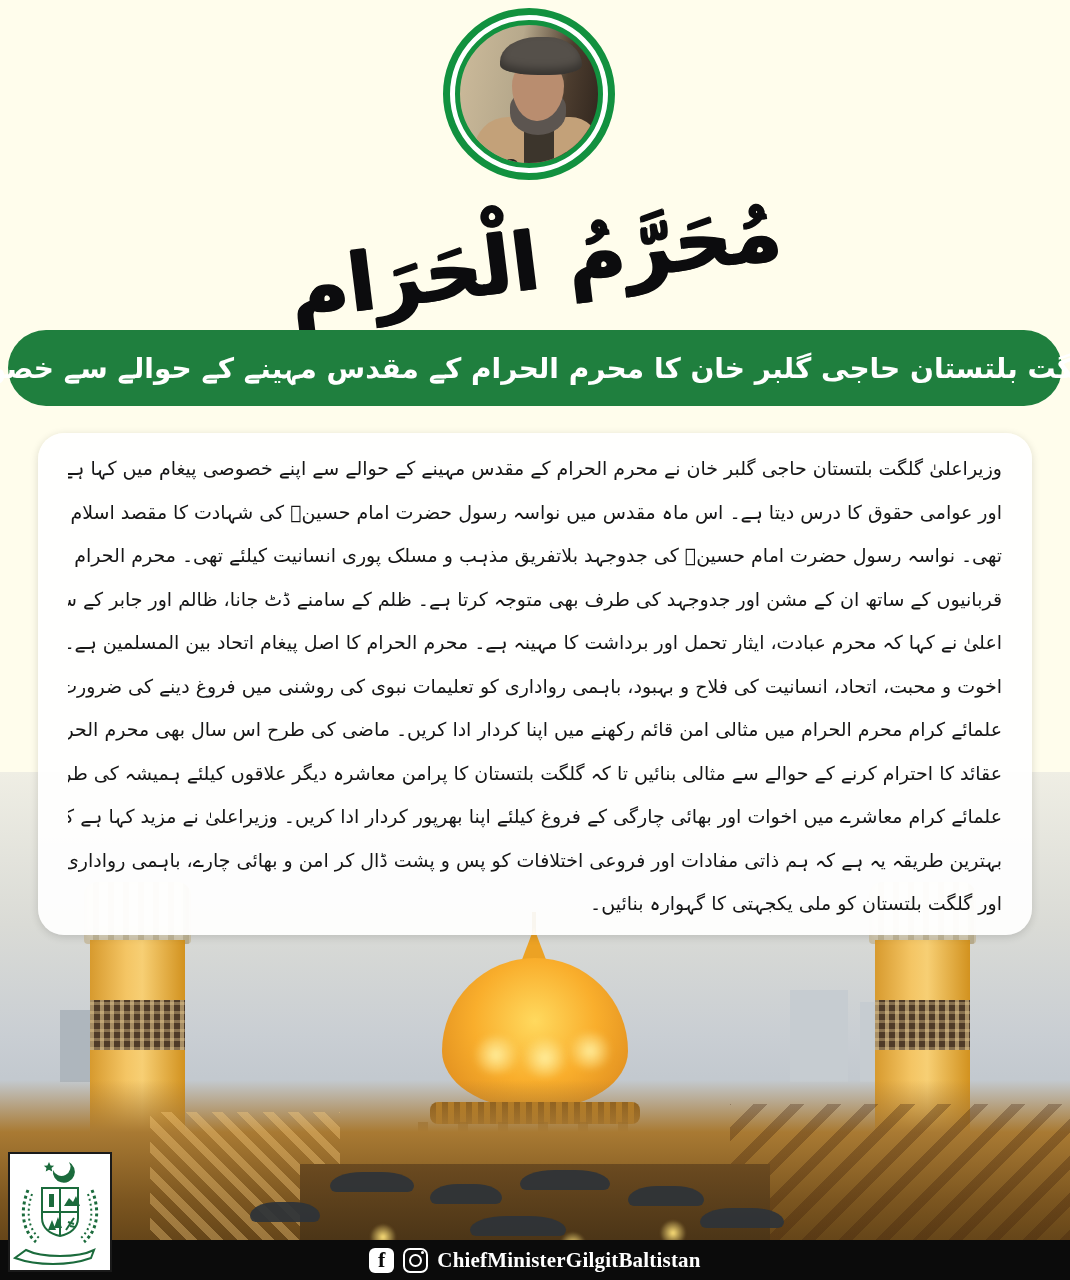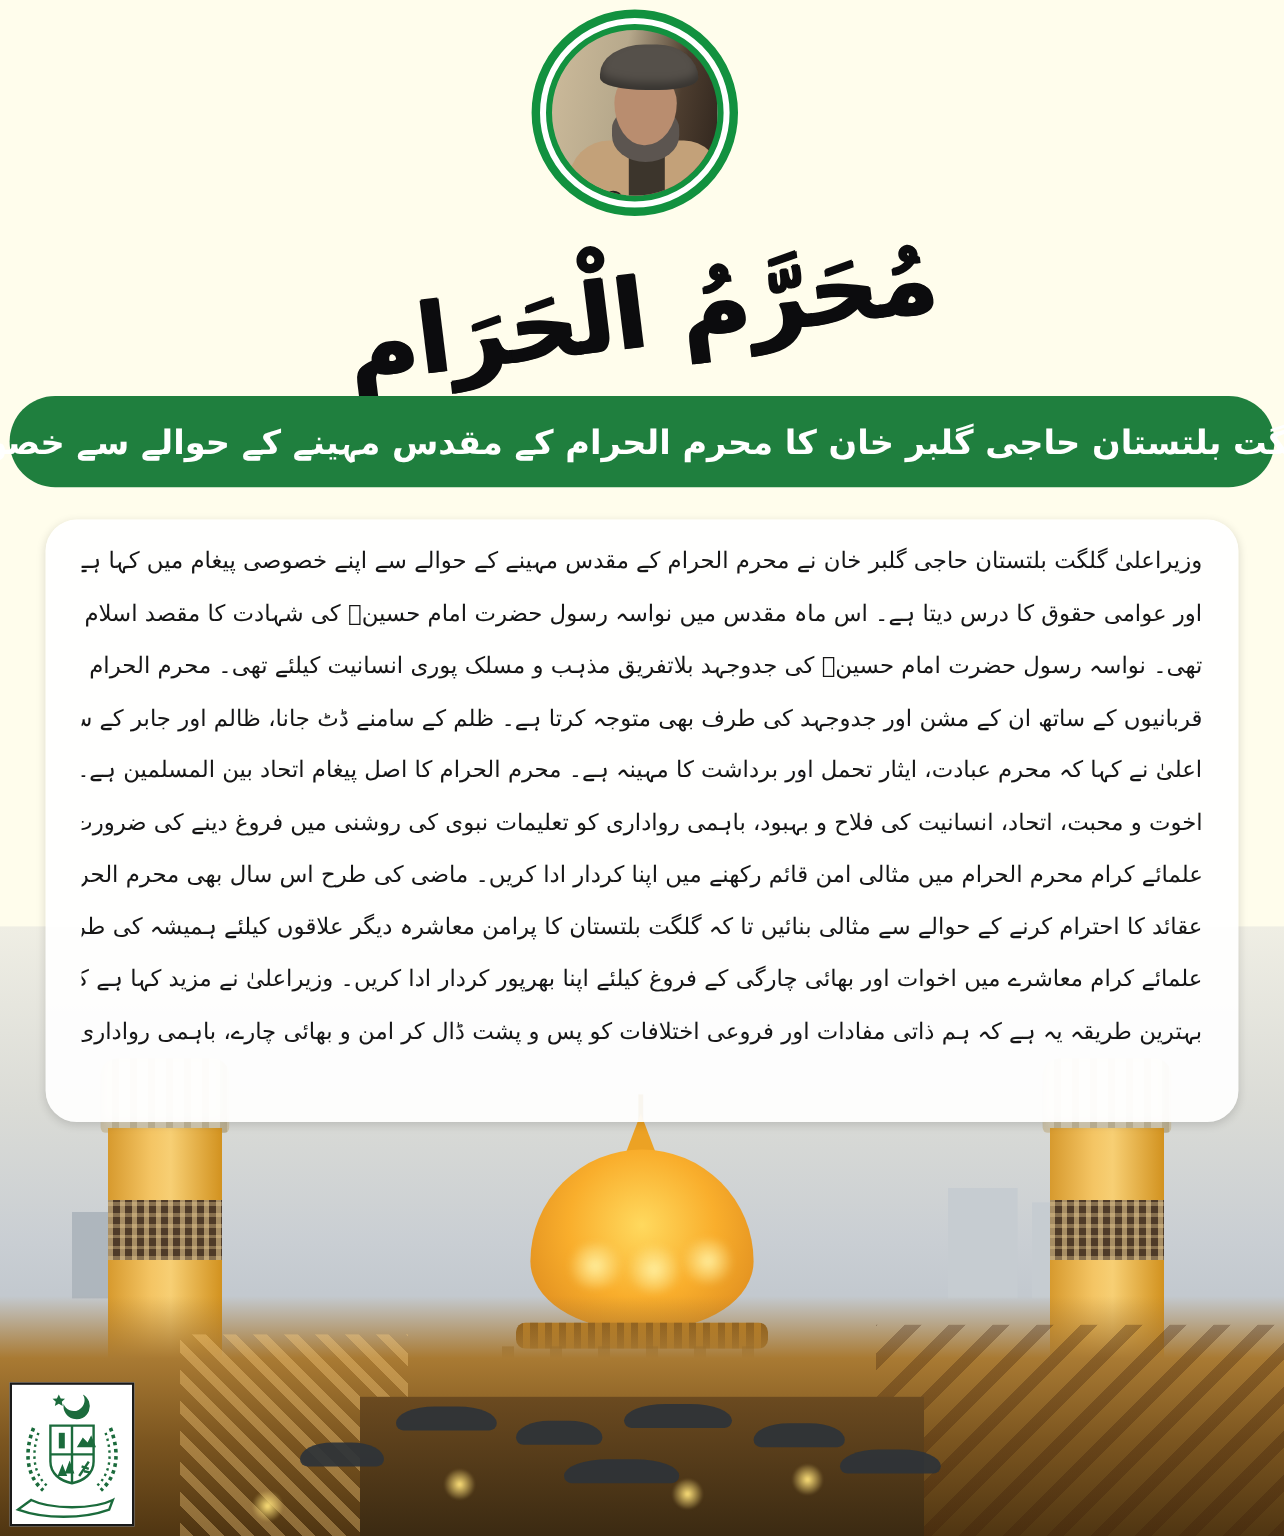--- a/index.html
+++ b/index.html
@@ -196,22 +196,28 @@
     <div class="bline">وزیراعلیٰ گلگت بلتستان حاجی گلبر خان نے محرم الحرام کے مقدس مہینے کے حوالے سے اپنے خصوصی پیغام میں کہا ہے کہ ماہ مقدس ایثار، قربانی، جدوجہد، انسانی اقدار</div>
     <div class="bline">اور عوامی حقوق کا درس دیتا ہے۔ اس ماہ مقدس میں نواسہ رسول حضرت امام حسینؓ کی شہادت کا مقصد اسلام اور انسانیت کی بقاء اور انسانیت کی خدمت کیلئے</div>
     <div class="bline">تھی۔ نواسہ رسول حضرت امام حسینؓ کی جدوجہد بلاتفریق مذہب و مسلک پوری انسانیت کیلئے تھی۔ محرم الحرام میں نواسہ رسول حضرت امام حسینؓ اور شہدائے کربلا کی</div>
     <div class="bline">قربانیوں کے ساتھ ان کے مشن اور جدوجہد کی طرف بھی متوجہ کرتا ہے۔ ظلم کے سامنے ڈٹ جانا، ظالم اور جابر کے سامنے کلمہ حق کہنا ماہ مقدس کا صحیح مفہوم ہے۔ وزیر</div>
     <div class="bline">اعلیٰ نے کہا کہ محرم عبادت، ایثار تحمل اور برداشت کا مہینہ ہے۔ محرم الحرام کا اصل پیغام اتحاد بین المسلمین ہے۔ اسلامی سال کے پہلے مہینے محرم الحرام امت مسلمہ میں</div>
     <div class="bline">اخوت و محبت، اتحاد، انسانیت کی فلاح و بہبود، باہمی رواداری کو تعلیمات نبوی کی روشنی میں فروغ دینے کی ضرورت ہے۔ گلگت بلتستان کے تمام مکاتب فکر کے</div>
     <div class="bline">علمائے کرام محرم الحرام میں مثالی امن قائم رکھنے میں اپنا کردار ادا کریں۔ ماضی کی طرح اس سال بھی محرم الحرام کو پرامن اور باہمی رواداری اور ایک دوسرے کے</div>
     <div class="bline">عقائد کا احترام کرنے کے حوالے سے مثالی بنائیں تا کہ گلگت بلتستان کا پرامن معاشرہ دیگر علاقوں کیلئے ہمیشہ کی طرح امن و امان کے حوالے سے مثالی بنے۔</div>
     <div class="bline">علمائے کرام معاشرے میں اخوات اور بھائی چارگی کے فروغ کیلئے اپنا بھرپور کردار ادا کریں۔ وزیراعلیٰ نے مزید کہا ہے کہ شہداء کربلا کو خراج عقیدت پیش کرنے کا</div>
     <div class="bline">بہترین طریقہ یہ ہے کہ ہم ذاتی مفادات اور فروعی اختلافات کو پس و پشت ڈال کر امن و بھائی چارے، باہمی رواداری اور پرامن بقائے باہمی کیلئے کردار ادا کریں</div>
-  </div>
-
+    <div class="bline last">اور گلگت بلتستان کو ملی یکجہتی کا گہوارہ بنائیں۔</div>
+  </div>
+
+  <div class="social-bar">
+    <div class="fb-icon"></div>
+    <div class="ig-icon"></div>
+    <div class="social-handle">ChiefMinisterGilgitBaltistan</div>
+  </div>
 
   <div class="emblem">
     <svg width="96" height="112" viewBox="0 0 96 112">
       <g fill="none" stroke="#1B6B3C" stroke-width="2">
 
         <path d="M41 14 A11 11 0 1 0 57 6 A9 9 0 1 1 41 14 Z" fill="#1B6B3C" stroke="none"></path>
         <path d="M37 6 l1.6 3.4 3.6.3 -2.7 2.4 .8 3.5 -3.3-1.9 -3.3 1.9 .8-3.5 -2.7-2.4 3.6-.3 Z" fill="#1B6B3C" stroke="none"></path>
 
         <path d="M16 34 C8 54 10 74 24 86" stroke-width="3" stroke-dasharray="3 3"></path>
         <path d="M80 34 C88 54 86 74 72 86" stroke-width="3" stroke-dasharray="3 3"></path>

